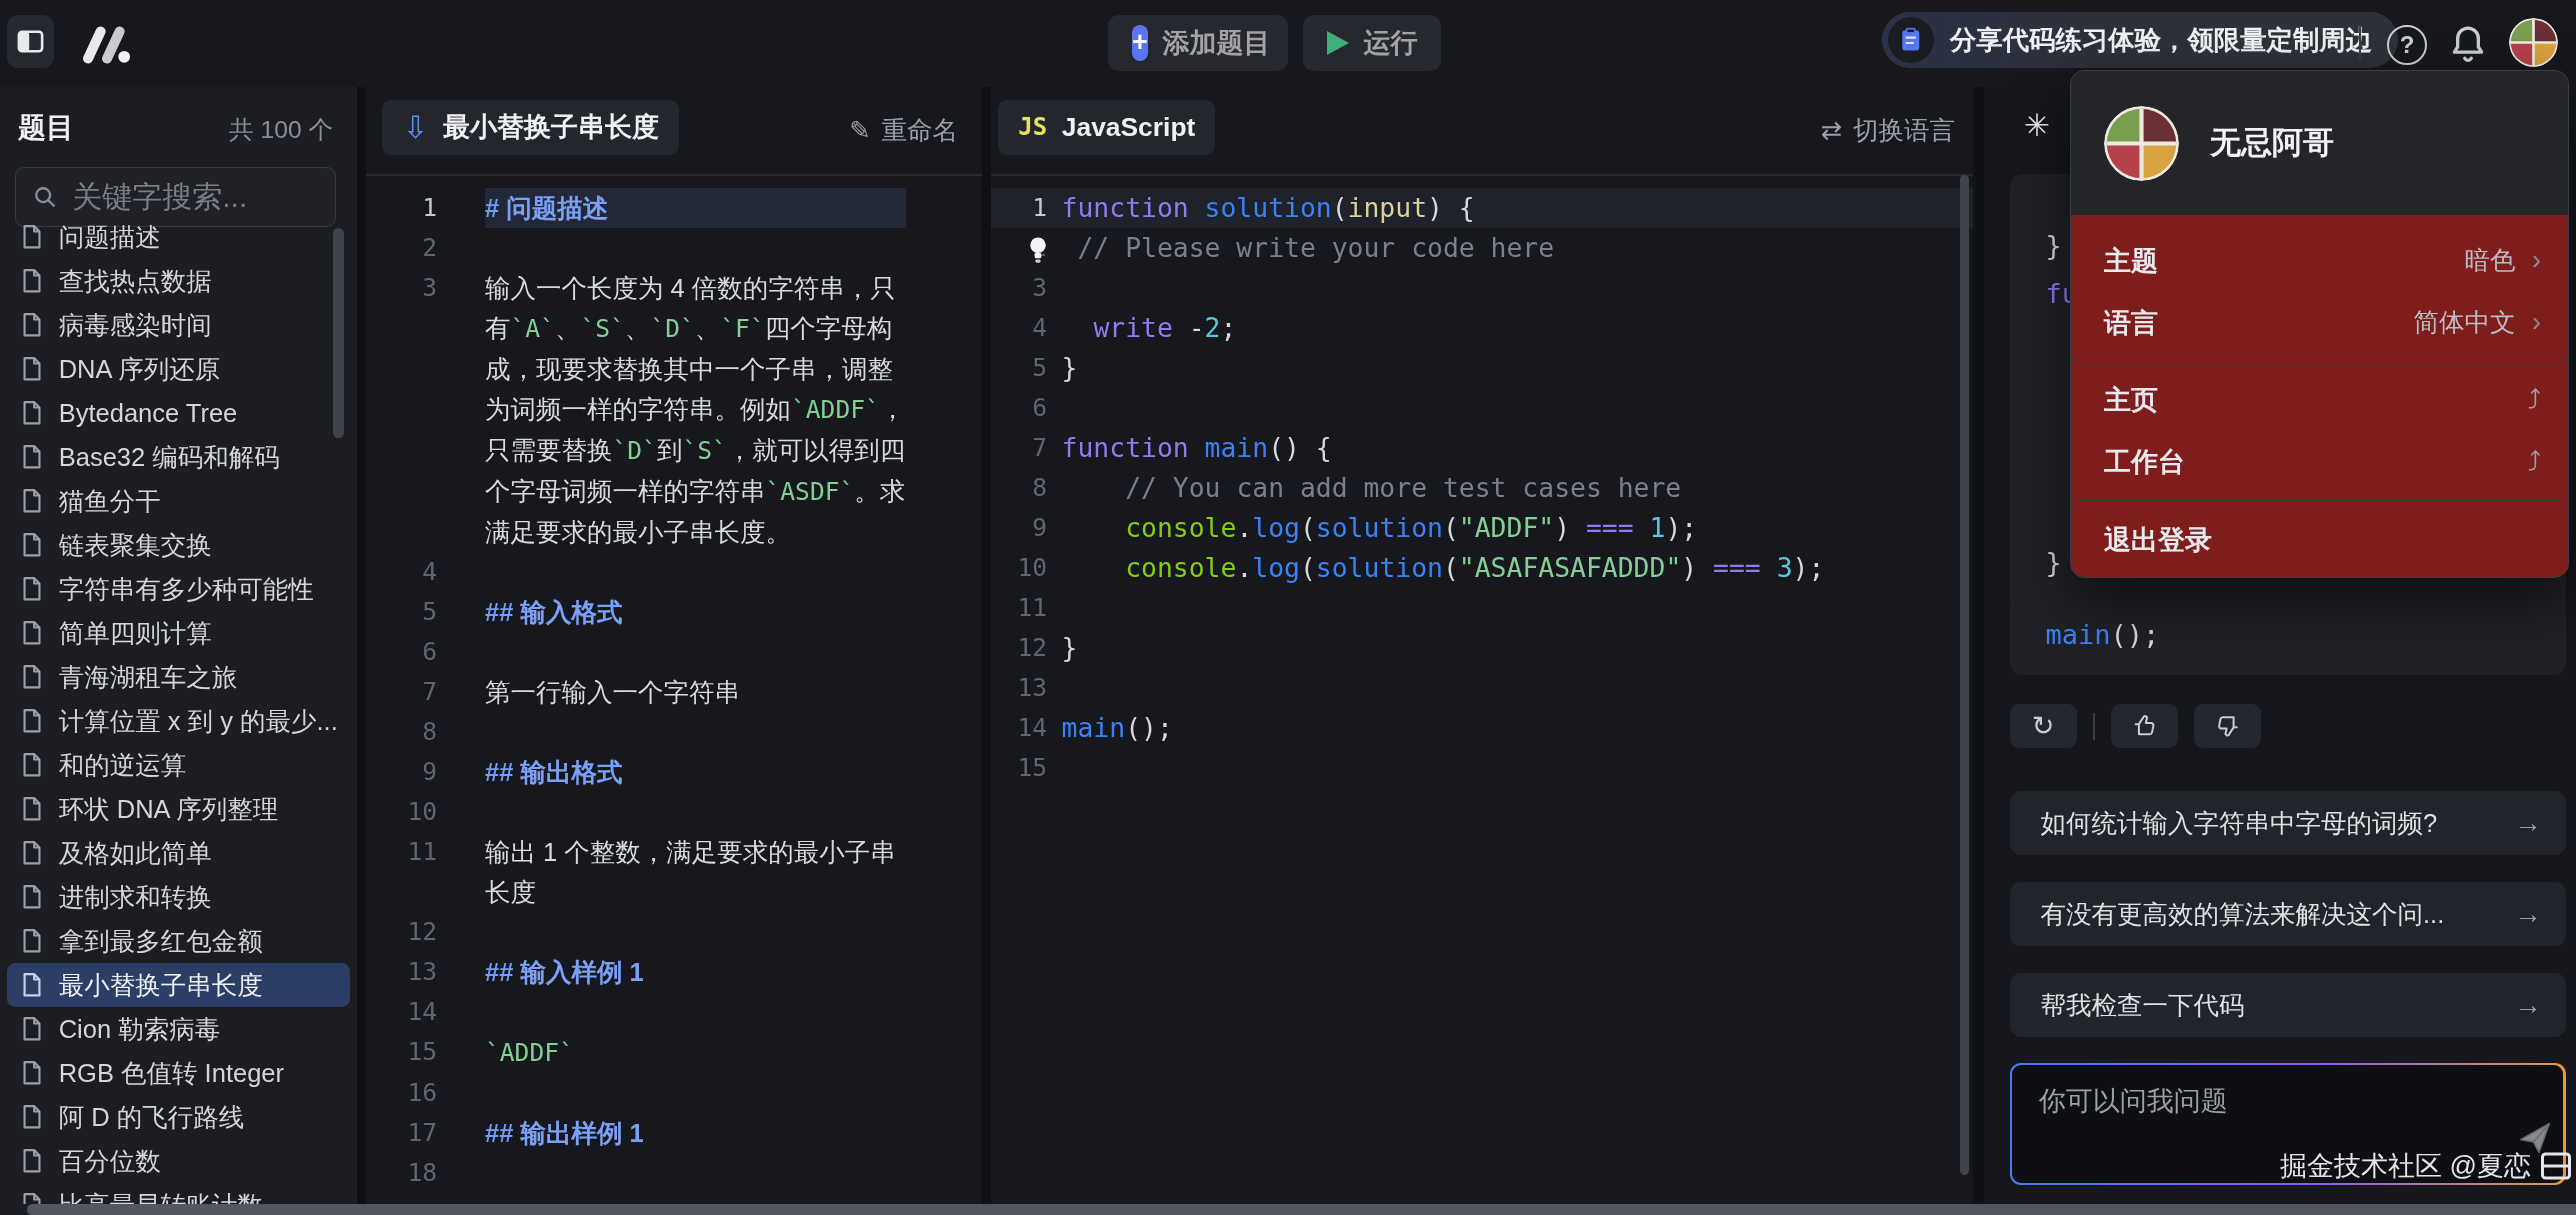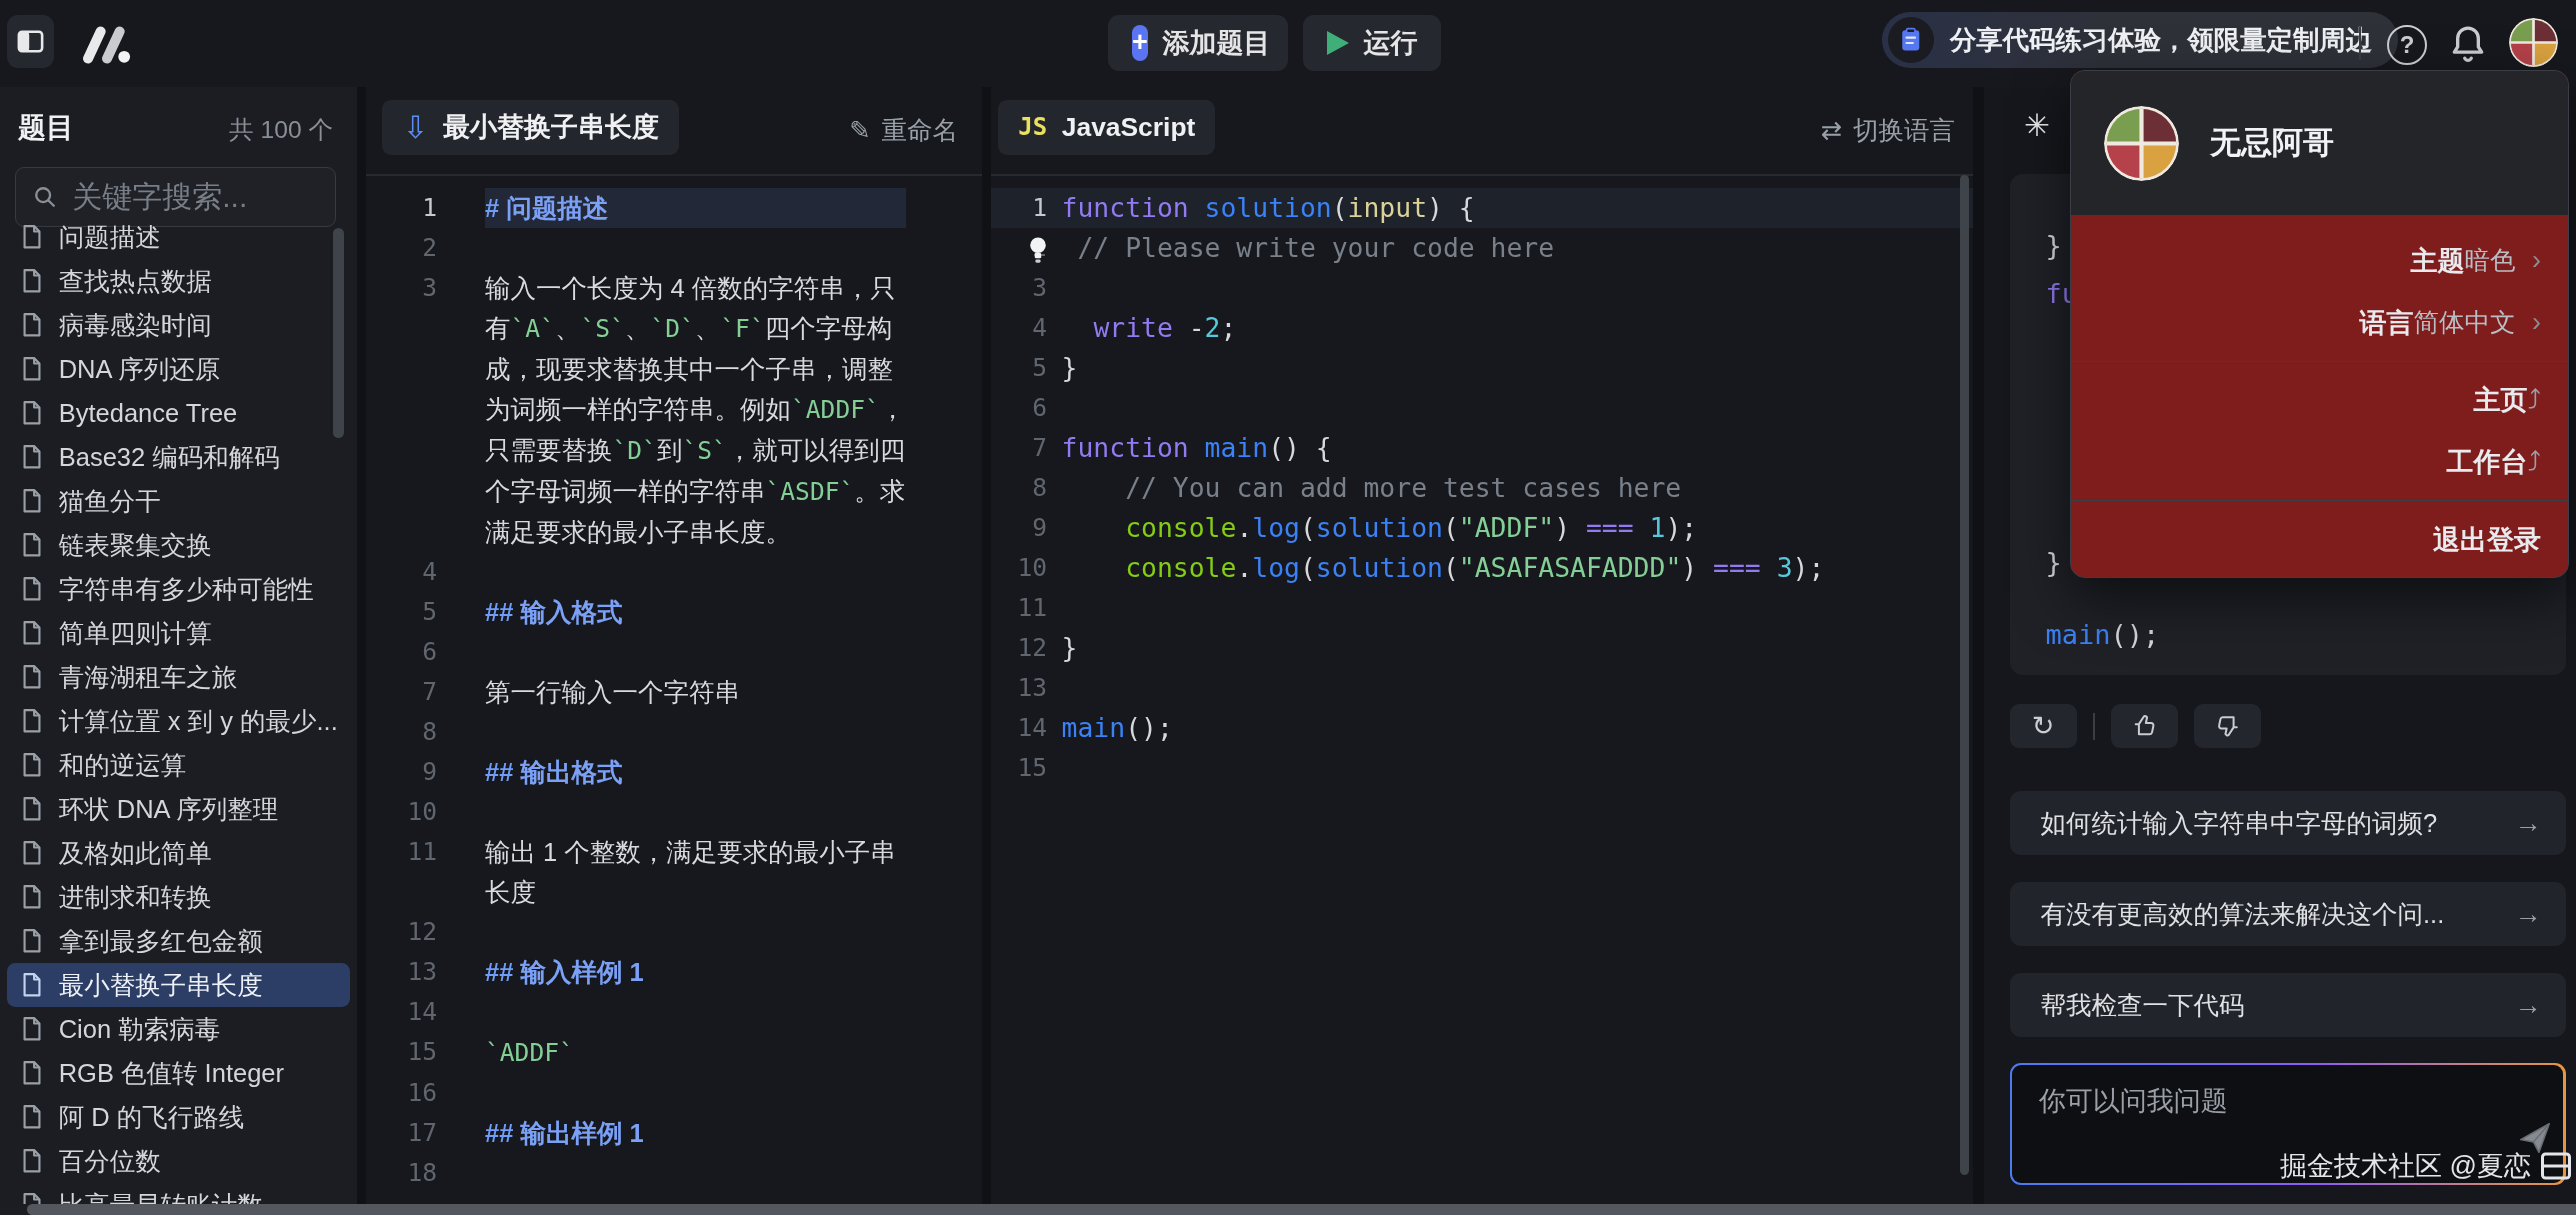--- a/index.html
+++ b/index.html
@@ -7,21 +7,21 @@
        font-family:"Liberation Sans",sans-serif;color:#d6d8db;-webkit-font-smoothing:antialiased;}
   .abs{position:absolute;}
   
   .topbar{left:0;top:0;width:2576px;height:87px;background:#17181d;}
   .iconbtn{display:flex;align-items:center;justify-content:center;background:#26282f;border-radius:11px;cursor:pointer;}
   .toggle-btn{left:7.3px;top:14.6px;width:47px;height:53px;}
   .logo{left:77px;top:25.5px;width:60px;height:38px;}
   .tb-btn{top:14.6px;height:56px;background:#26282f;border-radius:11px;display:flex;align-items:center;gap:14.6px;padding:0 24px;box-sizing:border-box;cursor:pointer;}
   .btn-add{left:1108px;width:180px;}
   .plus-badge{width:36px;height:36px;border-radius:8.2px;background:#5b74f2;color:#fff;font-size:27px;font-weight:700;display:flex;align-items:center;justify-content:center;}
-  .tb-btn .lbl{color:#e5e5e5;font-size:27px;font-weight:700;white-space:nowrap;}
+  .tb-btn .lbl{color:#a3a3a3;font-size:27px;font-weight:700;white-space:nowrap;}
   .btn-run{left:1303px;width:138px;}
   .play-tri{width:0;height:0;border-left:22px solid #3fae78;border-top:12.8px solid transparent;border-bottom:12.8px solid transparent;}
   .banner{left:1882px;top:12px;height:56px;border-radius:28px;display:flex;align-items:center;gap:16.4px;padding:0 25.5px 0 5.5px;
           background:linear-gradient(90deg,#2a3047,#2e3138 45%);cursor:pointer;}
   .banner-ic{width:46px;height:46px;border-radius:50%;background:#1a1c22;display:flex;align-items:center;justify-content:center;}
   .banner-txt{color:#eef0f3;font-size:26.4px;font-weight:700;white-space:nowrap;}
   .tb-div{left:2359px;top:27px;width:1.8px;height:33px;background:#3a3d44;}
   .help{left:2387px;top:24.6px;width:36px;height:36px;border:2.3px solid #c9ccd1;border-radius:50%;color:#c9ccd1;
         font-size:24px;font-weight:700;display:flex;align-items:center;justify-content:center;cursor:pointer;}
   .bell{left:2448px;top:22px;cursor:pointer;}
@@ -105,21 +105,21 @@
         padding:18px 27px;color:#c9ccd1;font-size:27px;font-family:inherit;}
   .chat-input::placeholder{color:#9ba0a8;}
   .send{position:absolute;left:506px;top:56px;opacity:.85;}
   .watermark{position:absolute;right:1.8px;top:1061px;display:flex;align-items:center;gap:7.3px;color:#e3e5e8;font-size:27px;z-index:30;}
   
   .dropdown{left:2070px;top:70px;width:497px;height:506px;background:#7f1d1d;border:0.9px solid #3b3e46;border-radius:14.6px;
             box-shadow:0 22px 55px rgba(0,0,0,.55);z-index:20;overflow:hidden;}
   .dd-head{height:144px;background:#232529;display:flex;align-items:center;gap:31px;padding:0 33px;}
   .dd-name{color:#f2f3f5;font-size:31px;font-weight:700;}
   .dd-avatar{width:75px;height:75px;border-radius:50%;overflow:hidden;}
-  .dd-row{height:62px;display:flex;align-items:center;padding:0 27px 0 33px;cursor:pointer;text-align:right;}
+  .dd-row{height:62px;display:flex;align-items:center;padding:0 27px 0 33px;cursor:pointer;}
   .dd-row .l{flex:1;color:#e8eaed;font-size:27px;font-weight:700;}
   .dd-row .v{color:#b9bdc4;font-size:25.5px;margin-right:16.4px;}
   .dd-row .chev{color:#8a8e96;font-size:27px;}
   .dd-row .ext{color:#9ba0a8;font-size:27px;}
   .dd-div{height:0.9px;background:#3b3e46;margin:7.3px 0;}
   .dd-body{padding-top:14.6px;}
   
   .bottom-strip{left:27px;top:1204px;width:2549px;height:11px;background:#54575d;border-radius:5.5px 0 0 5.5px;}
   svg{display:block;}
 </style>

